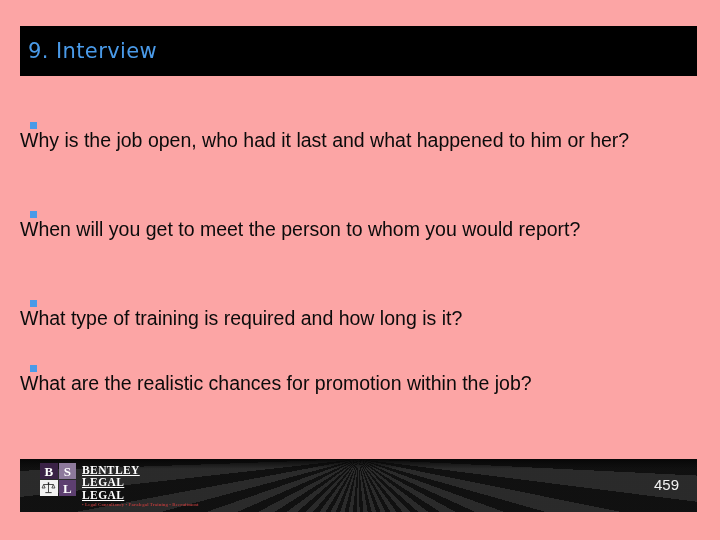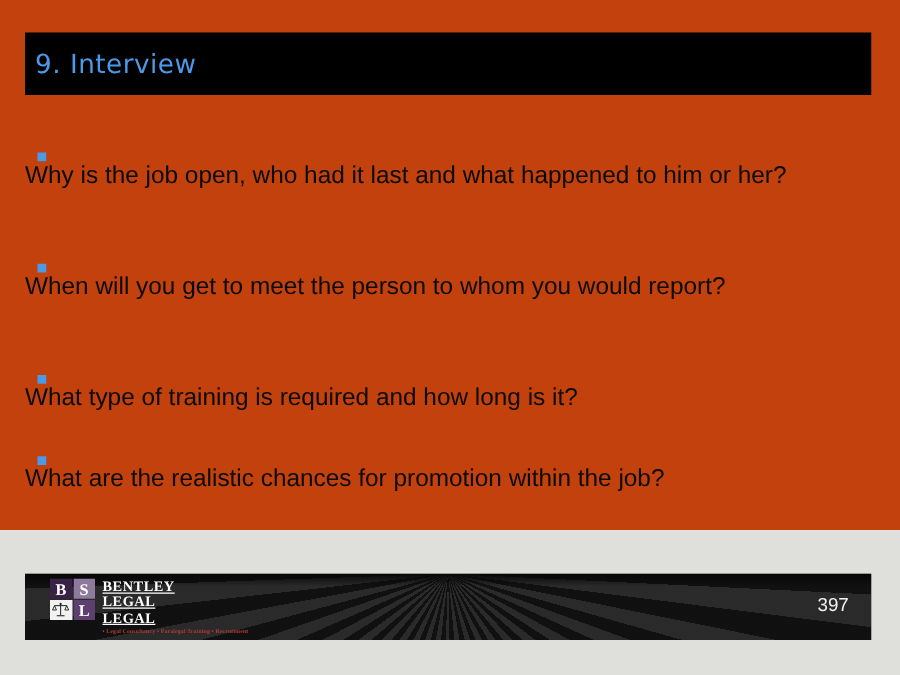--- a/index.html
+++ b/index.html
@@ -4,22 +4,22 @@
 <style>
   * { margin:0; padding:0; box-sizing:border-box; }
   html, body {
     width:720px; height:540px;
     background:#dfe0dc;
     font-family:"Liberation Sans", sans-serif;
     overflow:hidden;
   }
   .slide {
     position:relative;
-    width:720px; height:424px;
-    background:#c2410c;
+    width:720px; height:540px;
+    background:#fca5a5;
   }
 
   
   .title-bar {
     position:absolute;
     left:20px; top:26px;
     width:677px; height:50px;
     background:#000000;
     display:flex;
     align-items:center;
@@ -208,16 +208,16 @@
       </div>
 
       <div class="logo-words">
         <div class="logo-word">BENTLEY</div>
         <div class="logo-word">LEGAL</div>
         <div class="logo-word">LEGAL</div>
         <div class="logo-tagline">• Legal Consultancy • Paralegal Training • Recruitment</div>
       </div>
     </div>
 
-    <div class="page-number">397</div>
+    <div class="page-number">459</div>
   </div>
 
 </div>
 
 </body></html>

